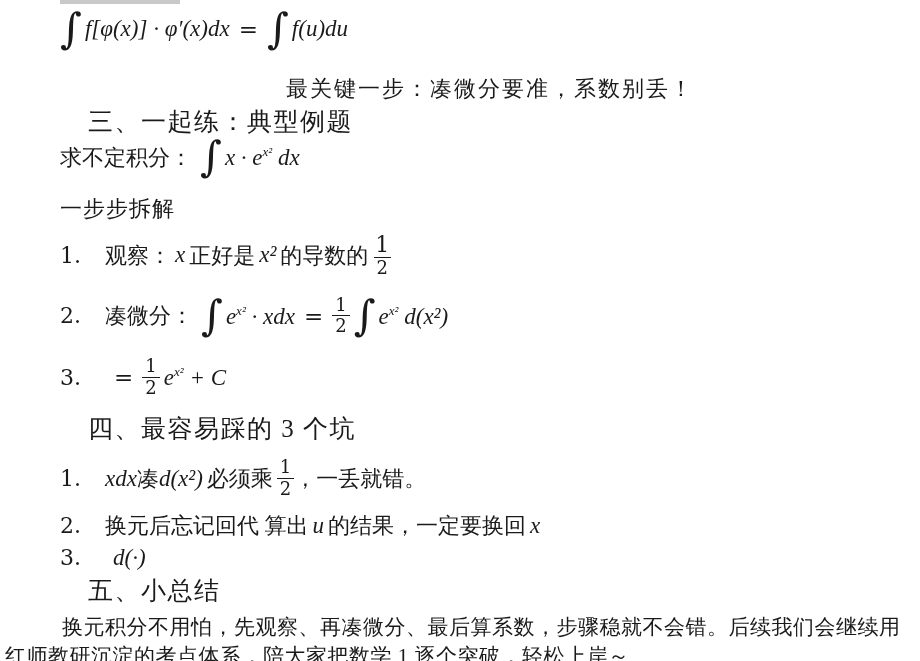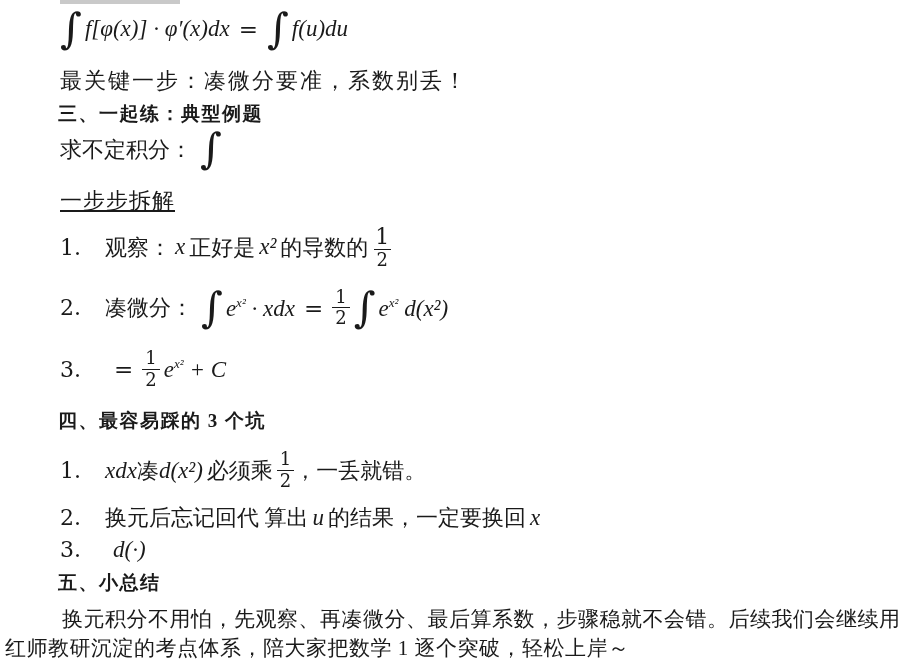--- a/index.html
+++ b/index.html
@@ -3,22 +3,22 @@
 <meta charset="utf-8">
 <style>
   * { margin:0; padding:0; box-sizing:border-box; }
   html,body { width:920px; height:661px; background:#ffffff; overflow:hidden; }
   body { font-family:"Liberation Serif","DejaVu Serif",serif; color:#1a1a1a; position:relative; }
 
   .topbar { position:absolute; left:60px; top:0; width:120px; height:4px; background:#c9c9c9; }
 
   
   .cjk { font-size:22px; line-height:23px; }
-  .key { margin:16px 0 0 60px; letter-spacing:2px; }
-  .h { margin-left:58px; font-size:19px; font-weight:bold; letter-spacing:1.5px; line-height:24px; }
+  .key { margin:24px 0 0 60px; letter-spacing:2px;text-align:center; }
+  .h { margin-left:88px; font-size:25px; font-weight:normal; letter-spacing:1.5px; line-height:24px; }
 
   
   .mg  { font-family:Liberation Serif, serif; font-style:italic; font-size:23px; white-space:pre; }
   .mg sup { font-size:13px; font-style:italic; }
   .int { font-family:"DejaVu Serif",serif; font-style:normal; font-size:42px; line-height:0.9; margin:0 3px 0 0; }
   .eq  { font-family:"DejaVu Serif",serif; font-style:normal; font-size:23px; margin:0 9px; }
   .frac { display:inline-flex; flex-direction:column; align-items:center;
           font-family:"DejaVu Serif",serif; font-style:normal; font-size:18px; line-height:1.15; }
   .frac .den { border-top:1.5px solid #1a1a1a; padding:0 3px; }
   .frac .num { padding:0 3px; }
@@ -44,23 +44,24 @@
   <span class="mg">f(u)du</span>
 </div>
 
 <p class="cjk key">最关键一步：凑微分要准，系数别丢！</p>
 
 <h3 class="h" style="margin-top:10px;">三、一起练：典型例题</h3>
 
 <div class="mrow" style="margin-top:0; min-height:46px;">
   <span class="cjk">求不定积分：</span>
   <span class="int sp-l">∫</span>
+  <span class="mg"><span>x · e</span><sup>x²</sup><span> dx</span></span>
 </div>
 
-<p class="cjk" style="margin:17px 0 5px 60px; letter-spacing:1px;text-decoration:underline;">一步步拆解</p>
+<p class="cjk" style="margin:17px 0 5px 60px; letter-spacing:1px;">一步步拆解</p>
 
 <div class="li" style="margin-top:12px; min-height:42px;">
   <span class="num">1.</span>
   <span class="cjk">观察：</span>
   <span class="mg sp-s">x</span>
   <span class="cjk sp-s">正好是</span>
   <span class="mg sp-s">x²</span>
   <span class="cjk sp-s">的导数的</span>
   <span class="frac sp-s">
       <span class="num2 num" style="width:auto">1</span>

